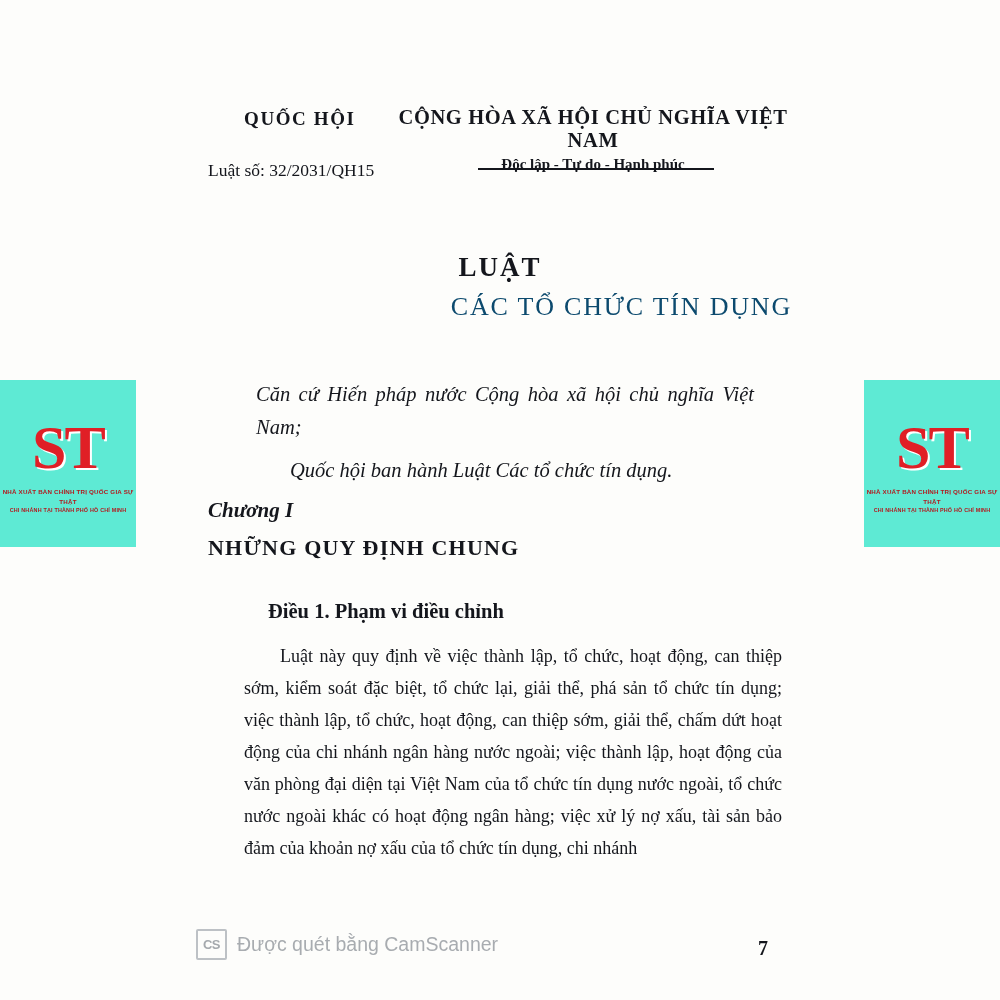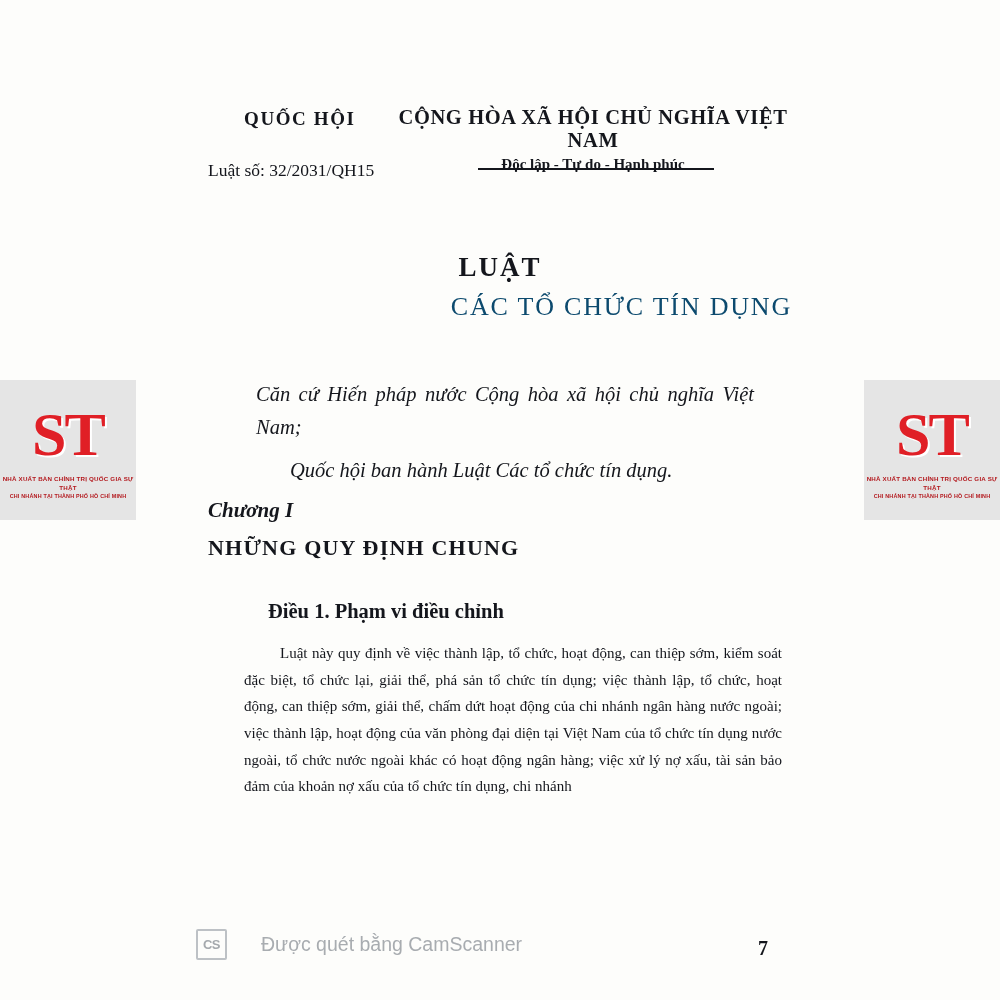--- a/index.html
+++ b/index.html
@@ -21,22 +21,22 @@
     inset: 0;
     width: 1000px;
     height: 1000px;
     background: #fdfdfb;
   }
 
   
   .stamp {
     position: absolute;
     width: 136px;
-    height: 140px;
-    background: #e5e5e5;
+    height: 167px;
+    background: #5eead4;
     top: 380px;
     display: flex;
     flex-direction: column;
     align-items: center;
     justify-content: center;
     overflow: hidden;
   }
   .stamp.left { left: 0; }
   .stamp.right { right: 0; }
   .stamp-logo {
@@ -195,21 +195,21 @@
     font-size: 20.5px;
     font-weight: bold;
     color: #14161c;
   }
 
   .article-body {
     position: absolute;
     left: 36px;
     top: 640px;
     width: 538px;
-    font-size: 15px;
+    font-size: 18px;
     line-height: 1.78;
     text-align: justify;
     color: #14161c;
   }
   .article-body p { margin: 0; text-indent: 36px; }
 
   
   .footer-watermark {
     position: absolute;
     left: 196px;
@@ -230,21 +230,20 @@
     font-family: "Liberation Sans", sans-serif;
     font-size: 13px;
     font-weight: bold;
     color: #a5a9ad;
     letter-spacing: -0.5px;
   }
   .cs-text {
     font-family: "Liberation Sans", sans-serif;
     font-size: 19.5px;
     color: #a8acb0;
-    margin-left: 24px;
   }
   .page-number {
     position: absolute;
     right: 232px;
     bottom: 40px;
     font-size: 20px;
     font-weight: bold;
     color: #14161c;
   }
 </style>

